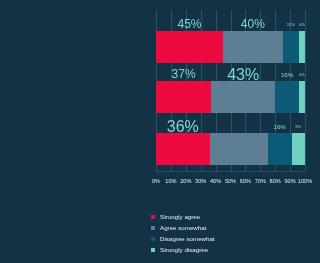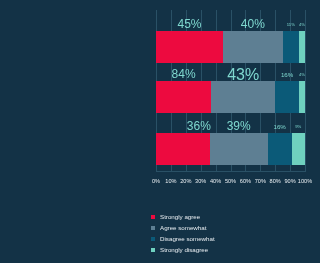--- a/index.html
+++ b/index.html
@@ -154,36 +154,35 @@
         </div>
         <div class="bar">
           <div class="seg" style="left: 0px; width: 67.05px; background: rgb(237, 10, 63);"></div>
           <div class="seg" style="left: 67.05px; width: 59.6px; background: rgb(94, 127, 147);"></div>
           <div class="seg" style="left: 126.65px; width: 16.39px; background: rgb(11, 90, 120);"></div>
           <div class="seg" style="left: 143.04px; width: 5.96px; background: rgb(111, 209, 191);"></div>
         </div>
       </div>
       <div class="row" style="top: 58px; height: 45px;">
         <div class="row-labels">
-          <div class="seg-label" style="left: 0px; width: 55.13px; font-size: 12px;">84%</div>
+          <div class="seg-label" style="left: 0px; width: 55.13px; font-size: 12px;">37%</div>
           <div class="seg-label" style="left: 55.13px; width: 64.07px; font-size: 16px;">43%</div>
           <div class="seg-label" style="left: 119.2px; width: 23.84px; font-size: 6.2px;">16%</div>
           <div class="seg-label" style="left: 143.04px; width: 5.96px; font-size: 4.2px;">4%</div>
         </div>
         <div class="bar">
           <div class="seg" style="left: 0px; width: 55.13px; background: rgb(237, 10, 63);"></div>
           <div class="seg" style="left: 55.13px; width: 64.07px; background: rgb(94, 127, 147);"></div>
           <div class="seg" style="left: 119.2px; width: 23.84px; background: rgb(11, 90, 120);"></div>
           <div class="seg" style="left: 143.04px; width: 5.96px; background: rgb(111, 209, 191);"></div>
         </div>
       </div>
       <div class="row" style="top: 110px; height: 45px;">
         <div class="row-labels">
-          <div class="seg-label" style="left: 16px; width: 53.64px; font-size: 12px;">36%</div>
-          <div class="seg-label" style="left: 53.64px; width: 58.11px; font-size: 12px;">39%</div>
+          <div class="seg-label" style="left: 0px; width: 53.64px; font-size: 16px;">36%</div>
           <div class="seg-label" style="left: 111.75px; width: 23.84px; font-size: 6.2px;">16%</div>
           <div class="seg-label" style="left: 135.59px; width: 13.41px; font-size: 4.2px;">9%</div>
         </div>
         <div class="bar">
           <div class="seg" style="left: 0px; width: 53.64px; background: rgb(237, 10, 63);"></div>
           <div class="seg" style="left: 53.64px; width: 58.11px; background: rgb(94, 127, 147);"></div>
           <div class="seg" style="left: 111.75px; width: 23.84px; background: rgb(11, 90, 120);"></div>
           <div class="seg" style="left: 135.59px; width: 13.41px; background: rgb(111, 209, 191);"></div>
         </div>
       </div>

